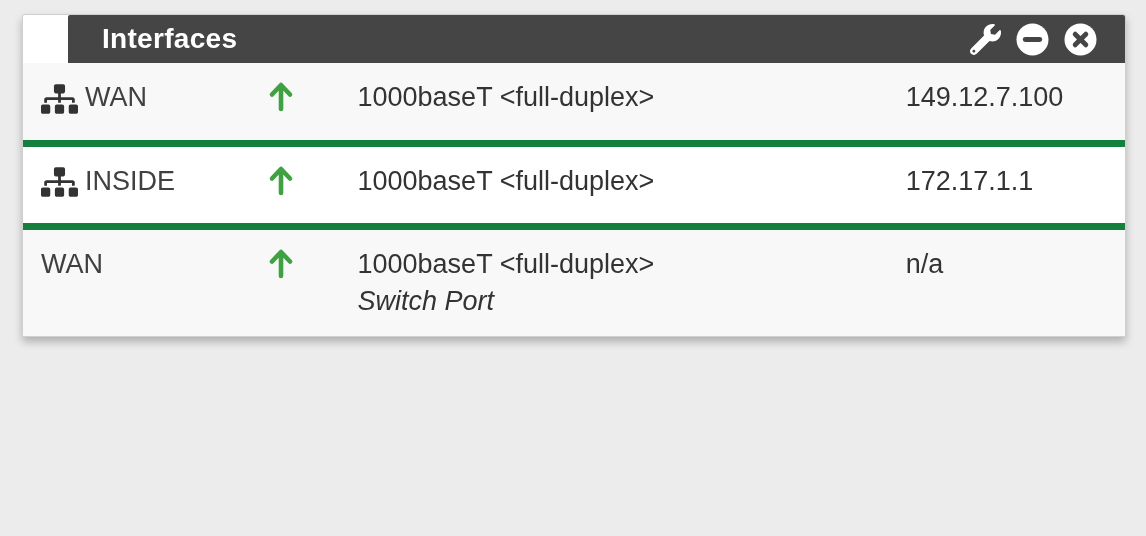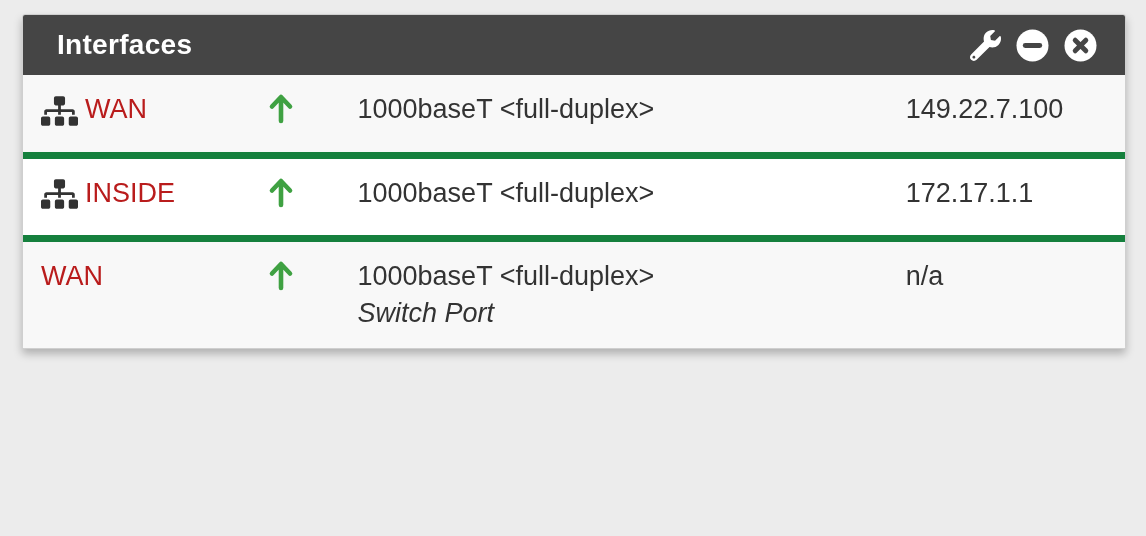--- a/index.html
+++ b/index.html
@@ -16,25 +16,26 @@
     left: 22px;
     top: 14px;
     width: 1102px;
     background: #ffffff;
     border: 1px solid #cfcfcf;
     border-radius: 3px;
     box-shadow: 0 5px 9px rgba(0,0,0,0.25);
   }
   .panel-header {
     background: #454545;
-    height: 60px;
+    height: 48px;
     display: flex;
     align-items: center;
     padding: 0 28px 0 34px;
     border-radius: 2px 2px 0 0;
+    margin-left: 45px;
   }
   .panel-title {
     color: #ffffff;
     font-size: 28px;
     font-weight: bold;
     margin: 0;
     flex: 1;
     letter-spacing: 0.3px;
   }
   .header-actions {
@@ -60,21 +61,21 @@
   .iface-table td {
     vertical-align: top;
     padding: 16px 0;
     line-height: 37px;
   }
   td.c-name  { width: 230px; padding-left: 18px; }
   td.c-status{ width: 91px;  padding-top: 18px; }
   td.c-media { width: 560px; }
   td.c-addr  { width: 221px; }
   a.iface-link {
-    color: #b91c1c;
+    color: #404040;
     text-decoration: none;
     display: inline-flex;
     align-items: center;
     gap: 7px;
     cursor: pointer;
   }
   .net-icon svg { display: block; margin-top: 2px; }
   .detail { font-style: italic; }
   .status-icon { display: inline-block; line-height: 0; }
 </style>
@@ -121,21 +122,21 @@
         <td class="c-status">
           <span class="status-icon">
             <svg width="26" height="31" viewBox="0 0 26 31">
                 <path d="M13 28 V5 M4 13.5 L13 4 L22 13.5" stroke="#3fa142" stroke-width="4.6" fill="none" stroke-linecap="round" stroke-linejoin="round"></path>
               </svg>
           </span>
         </td>
         <td class="c-media">
             <div>1000baseT &lt;full-duplex&gt;</div>
           </td>
-        <td class="c-addr">149.22.7.100</td>
+        <td class="c-addr">149.12.7.100</td>
       </tr>
 
       <tr>
         <td class="c-name">
           <a class="iface-link">
             <span class="net-icon">
               <svg width="37" height="30" viewBox="0 0 640 512">
                   <path fill="#333333" d="M128 352H32c-17.67 0-32 14.33-32 32v96c0 17.67 14.33 32 32 32h96c17.67 0 32-14.33 32-32v-96c0-17.67-14.33-32-32-32zm-24-80h192v48h48v-48h192v48h48v-57.59c0-21.17-17.22-38.41-38.41-38.41H344v-64h40c17.67 0 32-14.33 32-32V32c0-17.67-14.33-32-32-32H256c-17.67 0-32 14.33-32 32v96c0 17.67 14.33 32 32 32h40v64H94.41C73.22 224 56 241.23 56 262.41V320h48v-48zm264 80h-96c-17.67 0-32 14.33-32 32v96c0 17.67 14.33 32 32 32h96c17.67 0 32-14.33 32-32v-96c0-17.67-14.33-32-32-32zm240 0h-96c-17.67 0-32 14.33-32 32v96c0 17.67 14.33 32 32 32h96c17.67 0 32-14.33 32-32v-96c0-17.67-14.33-32-32-32z"></path>
                 </svg>
             </span>

